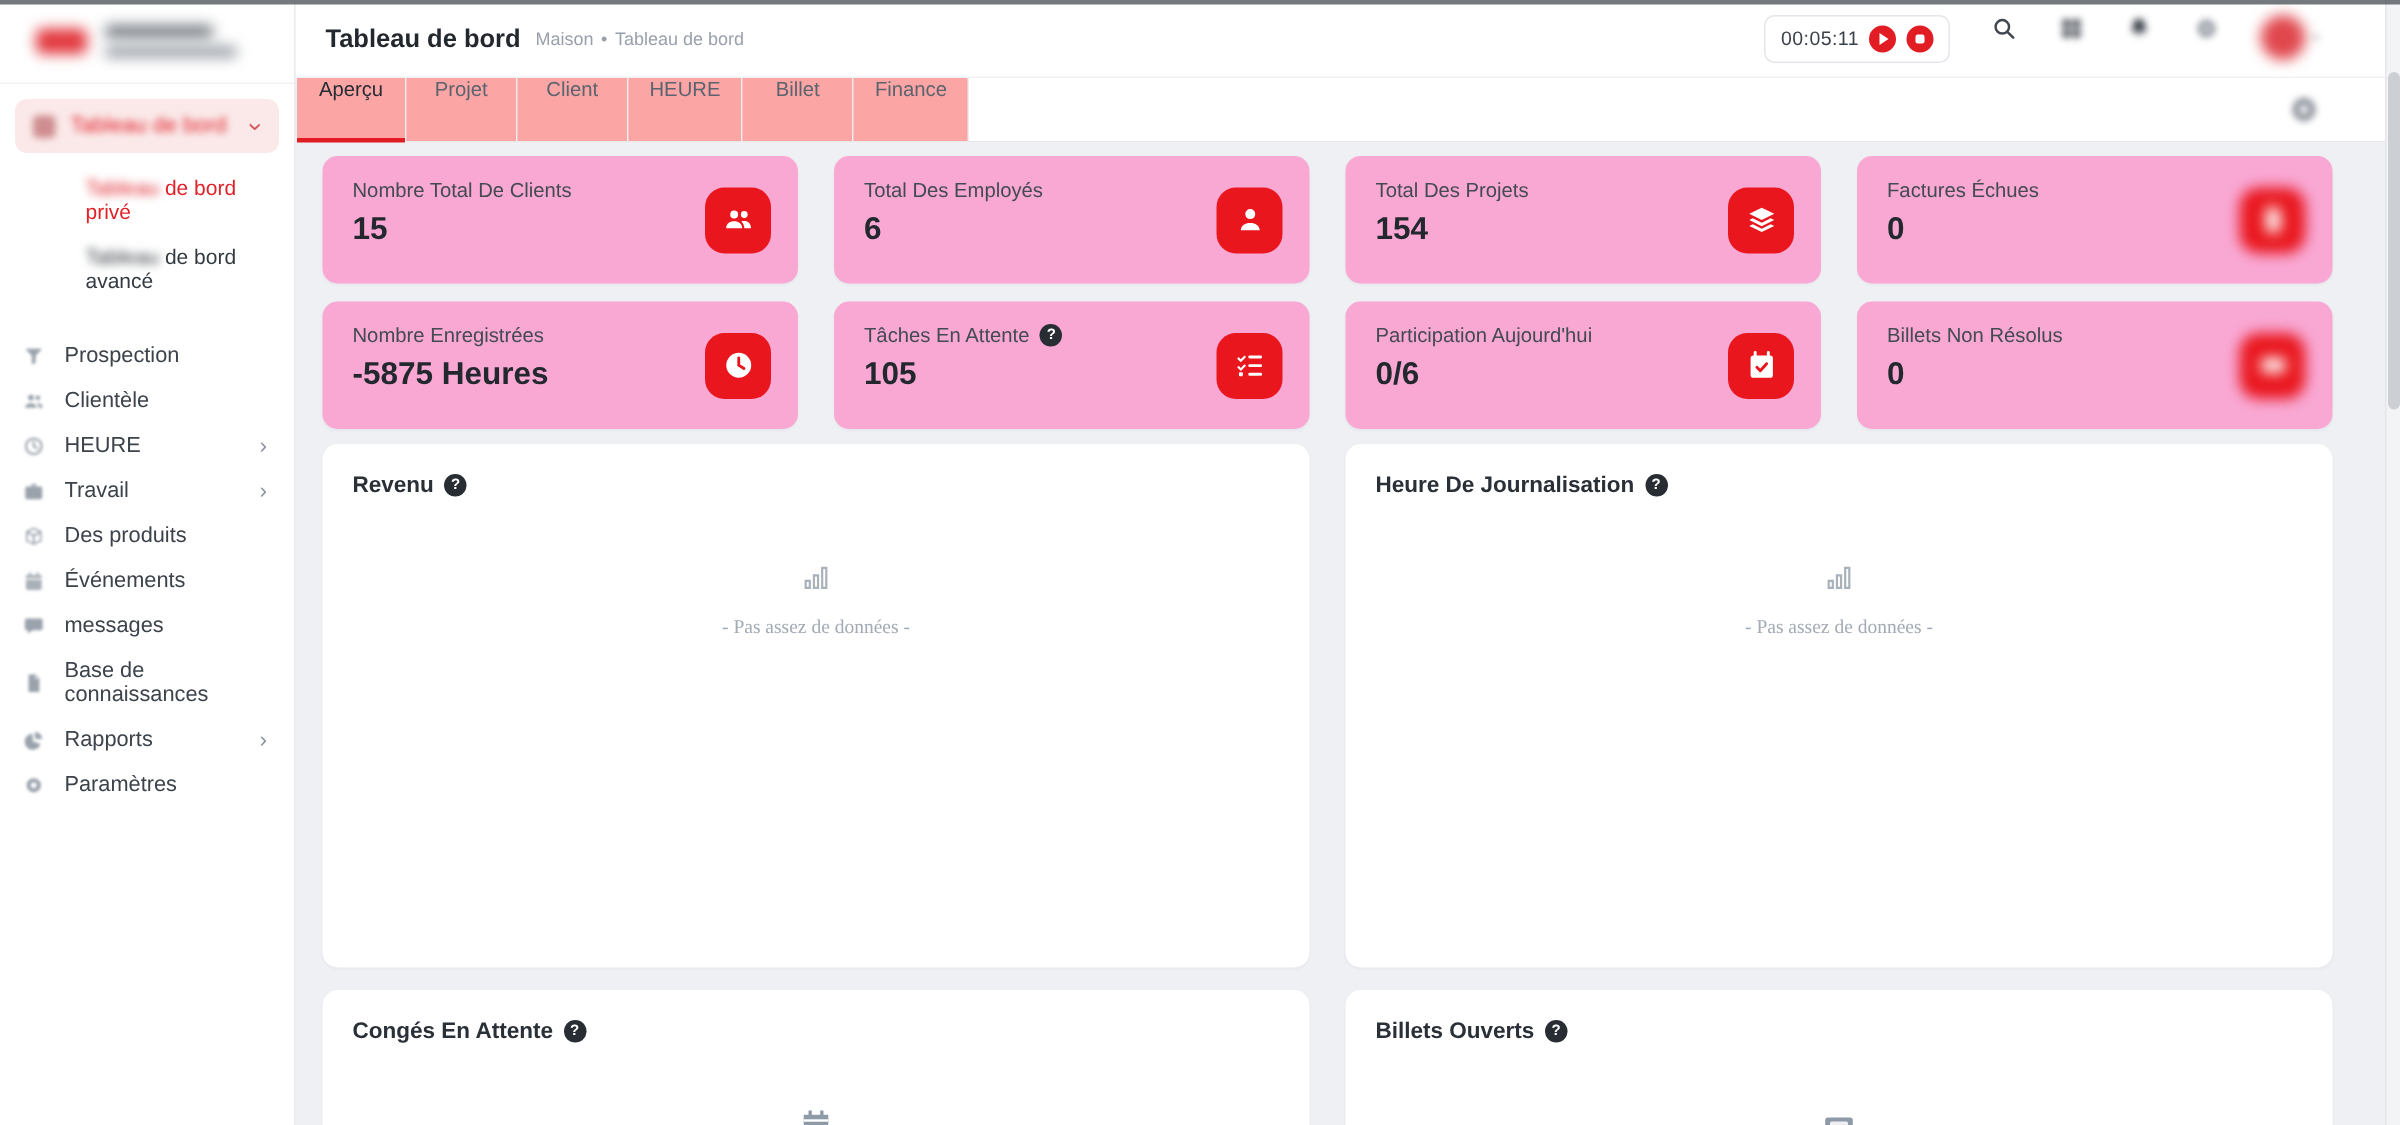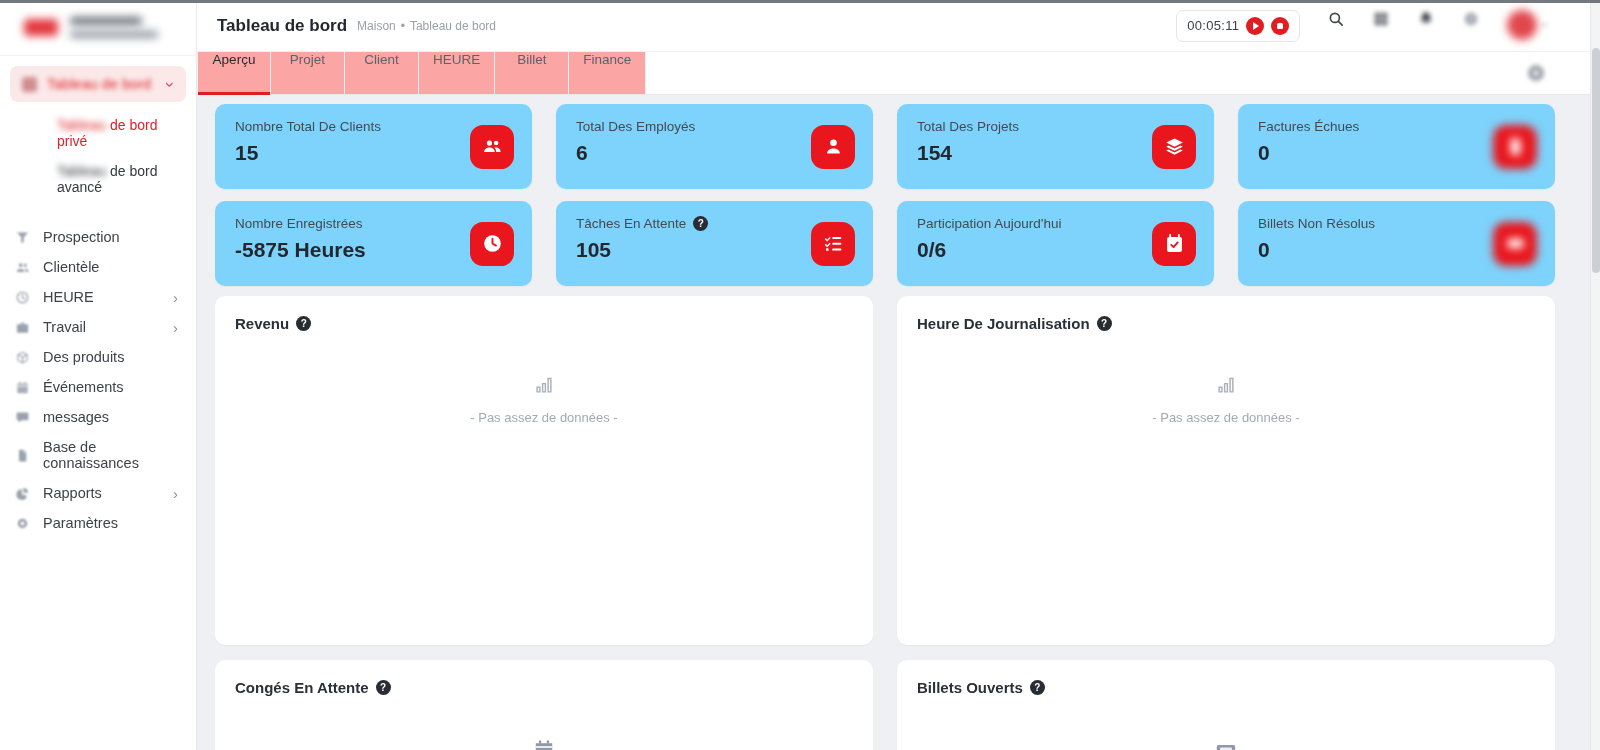--- a/index.html
+++ b/index.html
@@ -87,21 +87,21 @@
   }
   .tab:first-child { border-left:1px solid #edeef1; }
   .tab.active { color:#272c33; }
   .tab.active::after { content:""; position:absolute; left:0; right:0; bottom:-1px; height:3px; background:#e11c23; }
   .tab-gear { position:absolute; right:52px; top:50%; transform:translateY(-50%); width:24px; height:24px; color:#858c95; cursor:pointer; }
 
   
   .content { flex:1; background:#eef0f4; padding:9px 45px 0 18px; overflow:hidden; }
   .stats-grid { display:grid; grid-template-columns:repeat(4,1fr); column-gap:24px; row-gap:12px; }
   .card {
-    background:#7dd3fc; border-radius:10px; height:85px; padding:15px 20px; position:relative;
+    background:#f9a8d4; border-radius:10px; height:85px; padding:15px 20px; position:relative;
     box-shadow:0 1px 2px rgba(20,30,50,.04);
   }
   .card-label { font-size:13.5px; color:#434a52; display:flex; align-items:center; }
   .card-value { margin-top:7px; font-size:21px; font-weight:bold; color:#23282e; }
   .stat-icon {
     position:absolute; right:18px; top:50%; transform:translateY(-50%);
     width:44px; height:44px; border-radius:13px; background:#e9161d;
     display:flex; align-items:center; justify-content:center;
   }
   .stat-icon svg { width:21px; height:21px; }
@@ -113,21 +113,21 @@
   }
 
   .panels-grid { display:grid; grid-template-columns:1fr 1fr; column-gap:24px; margin-top:10px; }
   .panels-grid.bottom { margin-top:15px; }
   .panel {
     background:#fff; border-radius:10px; padding:19px 20px; height:349px;
     box-shadow:0 1px 2px rgba(20,30,50,.04);
   }
   .panels-grid.bottom .panel { height:330px; }
   .panel-title { font-size:15px; font-weight:bold; color:#2a3037; display:flex; align-items:center; }
-  .empty { display:flex; flex-direction:column; align-items:center; margin-top:42px; gap:14px; }
+  .empty { display:flex; flex-direction:column; align-items:center; margin-top:42px; gap:14px;font-family:Liberation Serif, serif; }
   .empty-icon { width:22px; height:22px; color:#a9b1bb; }
   .panels-grid.bottom .empty-icon { width:24px; height:24px; color:#8f9aa8; }
   .empty-text { font-size:13px; color:#a2aab4; }
 
   
   .scrollbar {
     position:absolute; top:0; right:0; width:10px; height:750px;
     background:#f3f4f6; border-left:1px solid #e4e6e9; z-index:55;
   }
   .scroll-thumb { position:absolute; top:48px; left:1px; width:8px; height:225px; border-radius:4px; background:#ccd0d5; cursor:pointer; }

